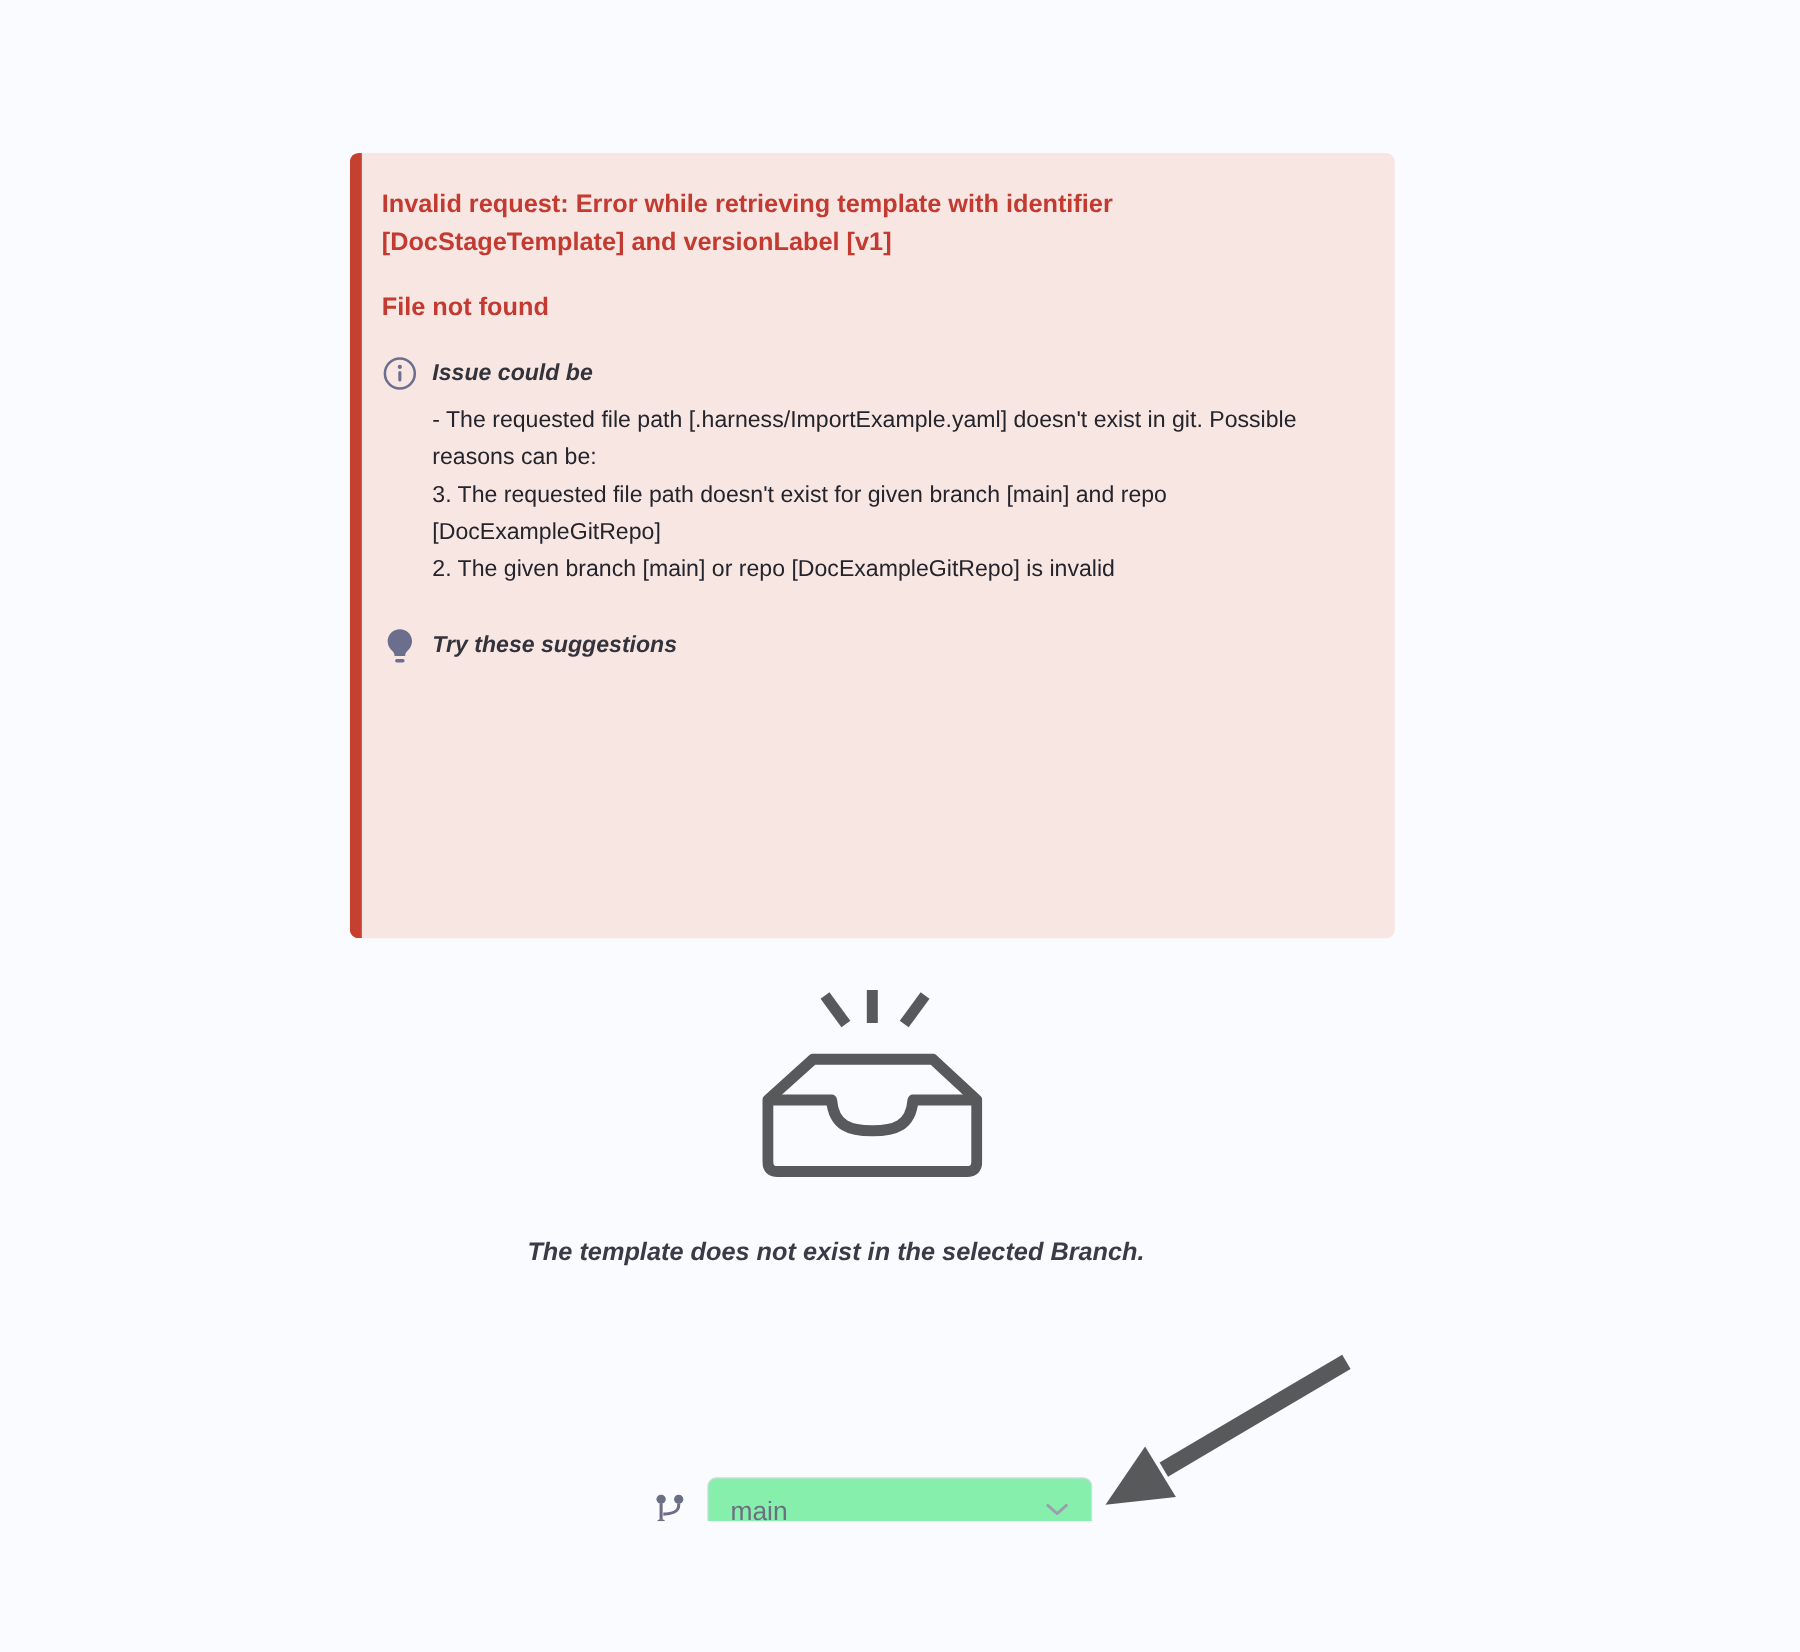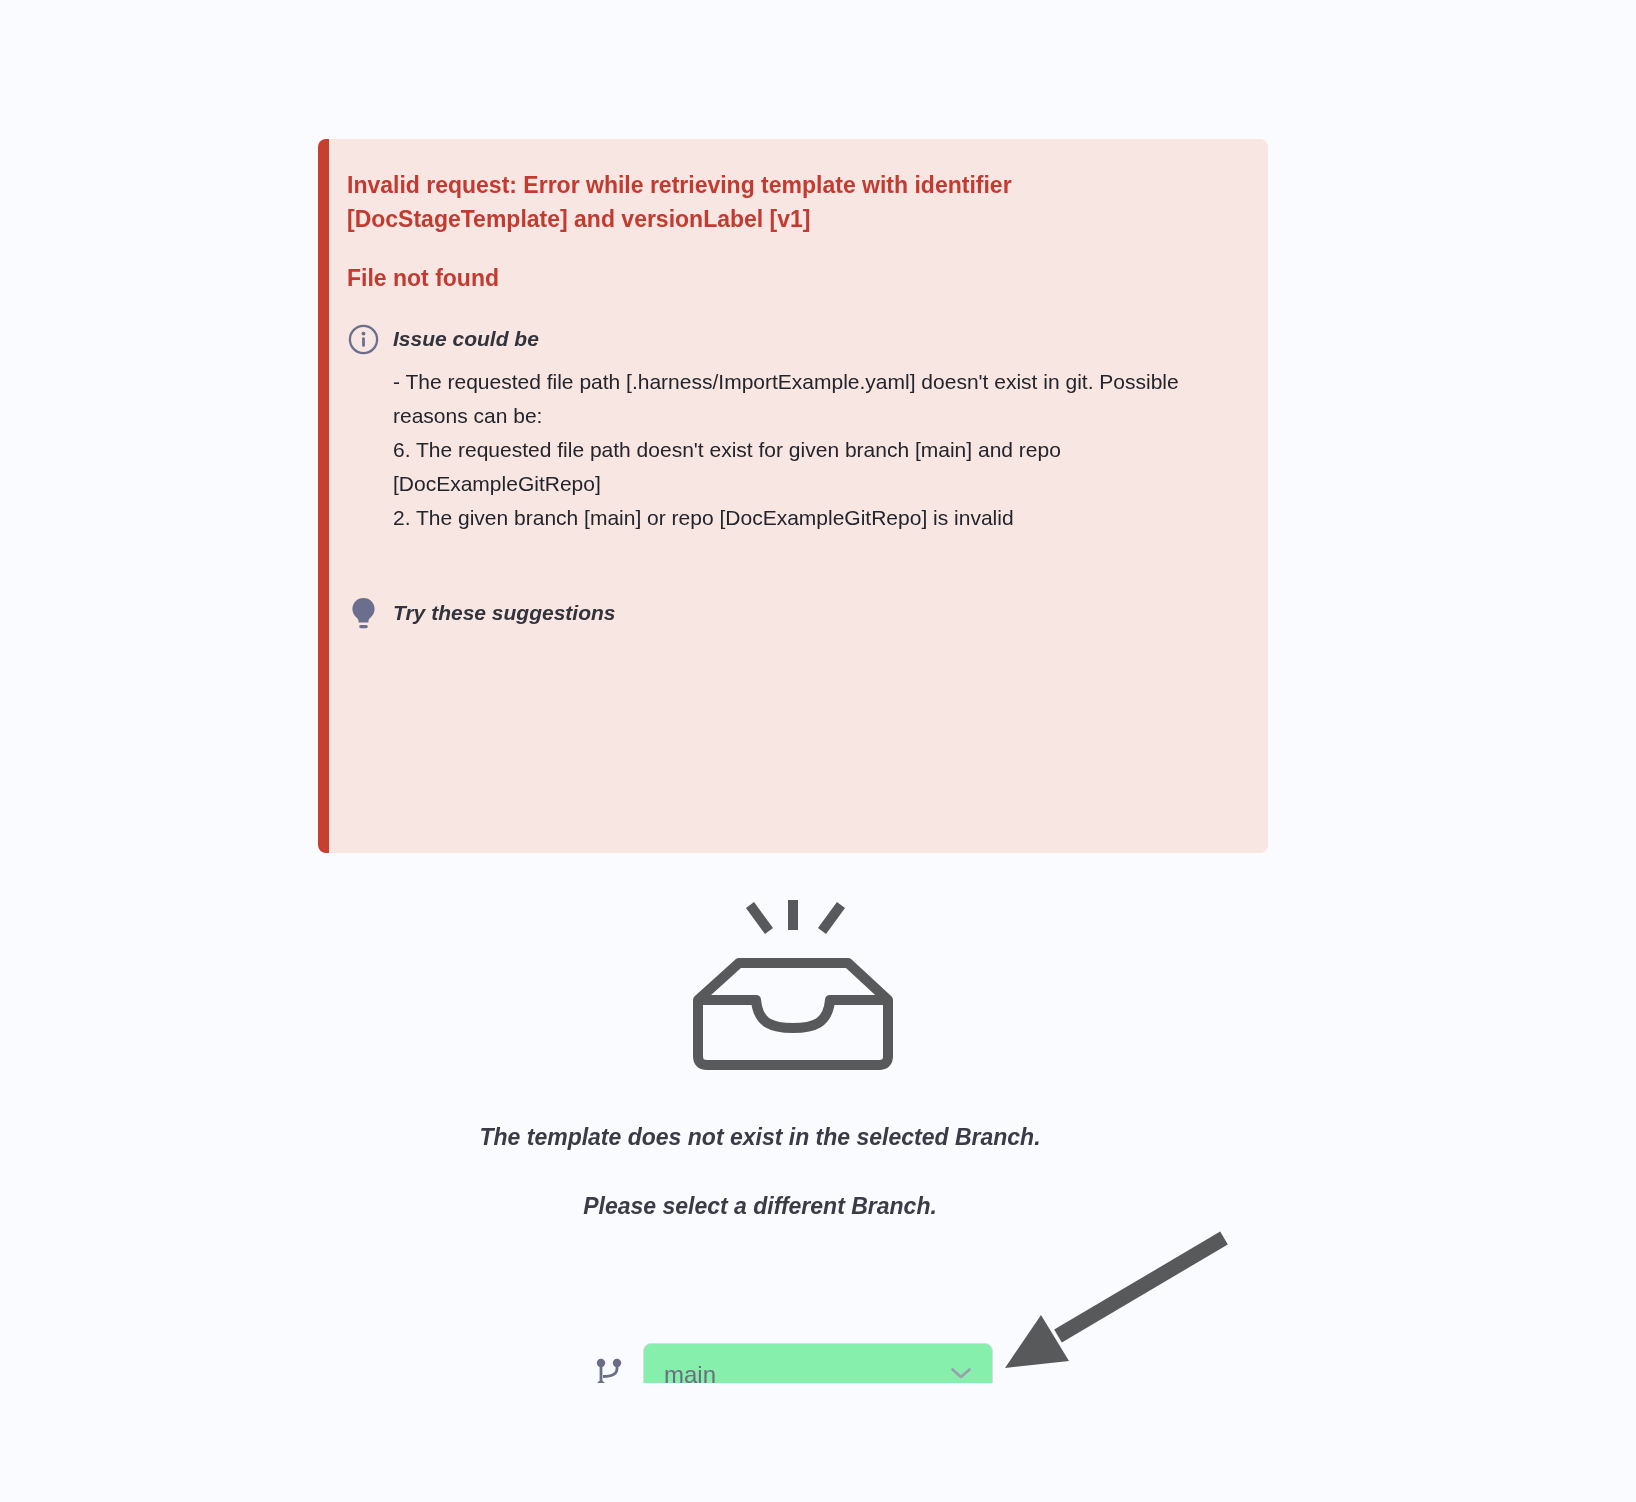--- a/index.html
+++ b/index.html
@@ -28,21 +28,21 @@
   }
   .error-subtitle {
     margin-top:25px;
     font-size:23px; font-weight:bold; line-height:34px;
     color:#c23a30;
   }
   .section-row {
     display:flex; align-items:center; gap:14px;
     margin-top:27px; height:34px;
   }
-  .section-row.suggestions { margin-top:61px;align-items:center; }
+  .section-row.suggestions { margin-top:35px;align-items:center; }
   .section-icon { width:32px; display:flex; justify-content:center; align-items:center; }
   .section-heading {
     font-size:21px; font-weight:bold; color:#33333c; line-height:34px;font-style:italic;
   }
   .section-body {
     margin:9px 0 0 46px;
     font-size:21px; line-height:34px; color:#24242c;
     white-space:pre-line;
   }
   .section-body.issue { max-width:790px; }
@@ -83,21 +83,21 @@
       <span class="section-icon">
         <svg width="31" height="31" viewBox="0 0 31 31">
           <circle cx="15.5" cy="15.5" r="13.6" fill="none" stroke="#6b6f8d" stroke-width="2.3"></circle>
           <circle cx="15.5" cy="9.6" r="1.9" fill="#6b6f8d"></circle>
           <rect x="14.1" y="13.2" width="2.8" height="9.6" rx="1.4" fill="#6b6f8d"></rect>
         </svg>
       </span>
       <span class="section-heading">Issue could be</span>
     </div>
     <p class="section-body issue">- The requested file path [.harness/ImportExample.yaml] doesn't exist in git. Possible reasons can be:
-6. The requested file path doesn't exist for given branch [main] and repo [DocExampleGitRepo]
+3. The requested file path doesn't exist for given branch [main] and repo [DocExampleGitRepo]
 2. The given branch [main] or repo [DocExampleGitRepo] is invalid</p>
 
     <div class="section-row suggestions">
       <span class="section-icon">
         <svg width="25" height="33" viewBox="0 0 25 33">
           <path d="M12.5 1 C6.2 1 1.4 5.9 1.4 12 c0 3.6 1.8 6.7 4.3 8.8 1.2 1 1.9 2.3 1.9 3.9 v.7 h9.8 v-.7 c0-1.6.7-2.9 1.9-3.9 2.5-2.1 4.3-5.2 4.3-8.8 C23.6 5.9 18.8 1 12.5 1 z" fill="#6b6f8d"></path>
           <rect x="8.2" y="28" width="8.6" height="3.2" rx="1.6" fill="#6b6f8d"></rect>
         </svg>
       </span>
       <span class="section-heading">Try these suggestions</span>
@@ -112,21 +112,20 @@
         <path d="M148 8 L129 34"></path>
       </g>
       <g stroke="#58595b" stroke-width="10" fill="none" stroke-linejoin="round">
         <path d="M46 66 L155 66 L195 103 L195 159 Q195 168 186 168 L14 168 Q5 168 5 159 L5 103 Z"></path>
         <path d="M5 103 L63 103 C65 127 80 131 100 131 C120 131 135 127 137 103 L195 103"></path>
       </g>
     </svg>
   </div>
 
   <div class="msg msg1">The template does not exist in the selected Branch.</div>
-  <div class="msg msg2">Please select a different Branch.</div>
 
   <span class="branch-icon">
     <svg width="28" height="36" viewBox="0 0 28 36">
       <g fill="#6b6e84">
         <circle cx="6" cy="7" r="4.2"></circle>
         <circle cx="22" cy="7" r="4.2"></circle>
         <circle cx="6" cy="29" r="4.2"></circle>
       </g>
       <g stroke="#6b6e84" stroke-width="2.8" fill="none">
         <path d="M6 11 L6 25"></path>

